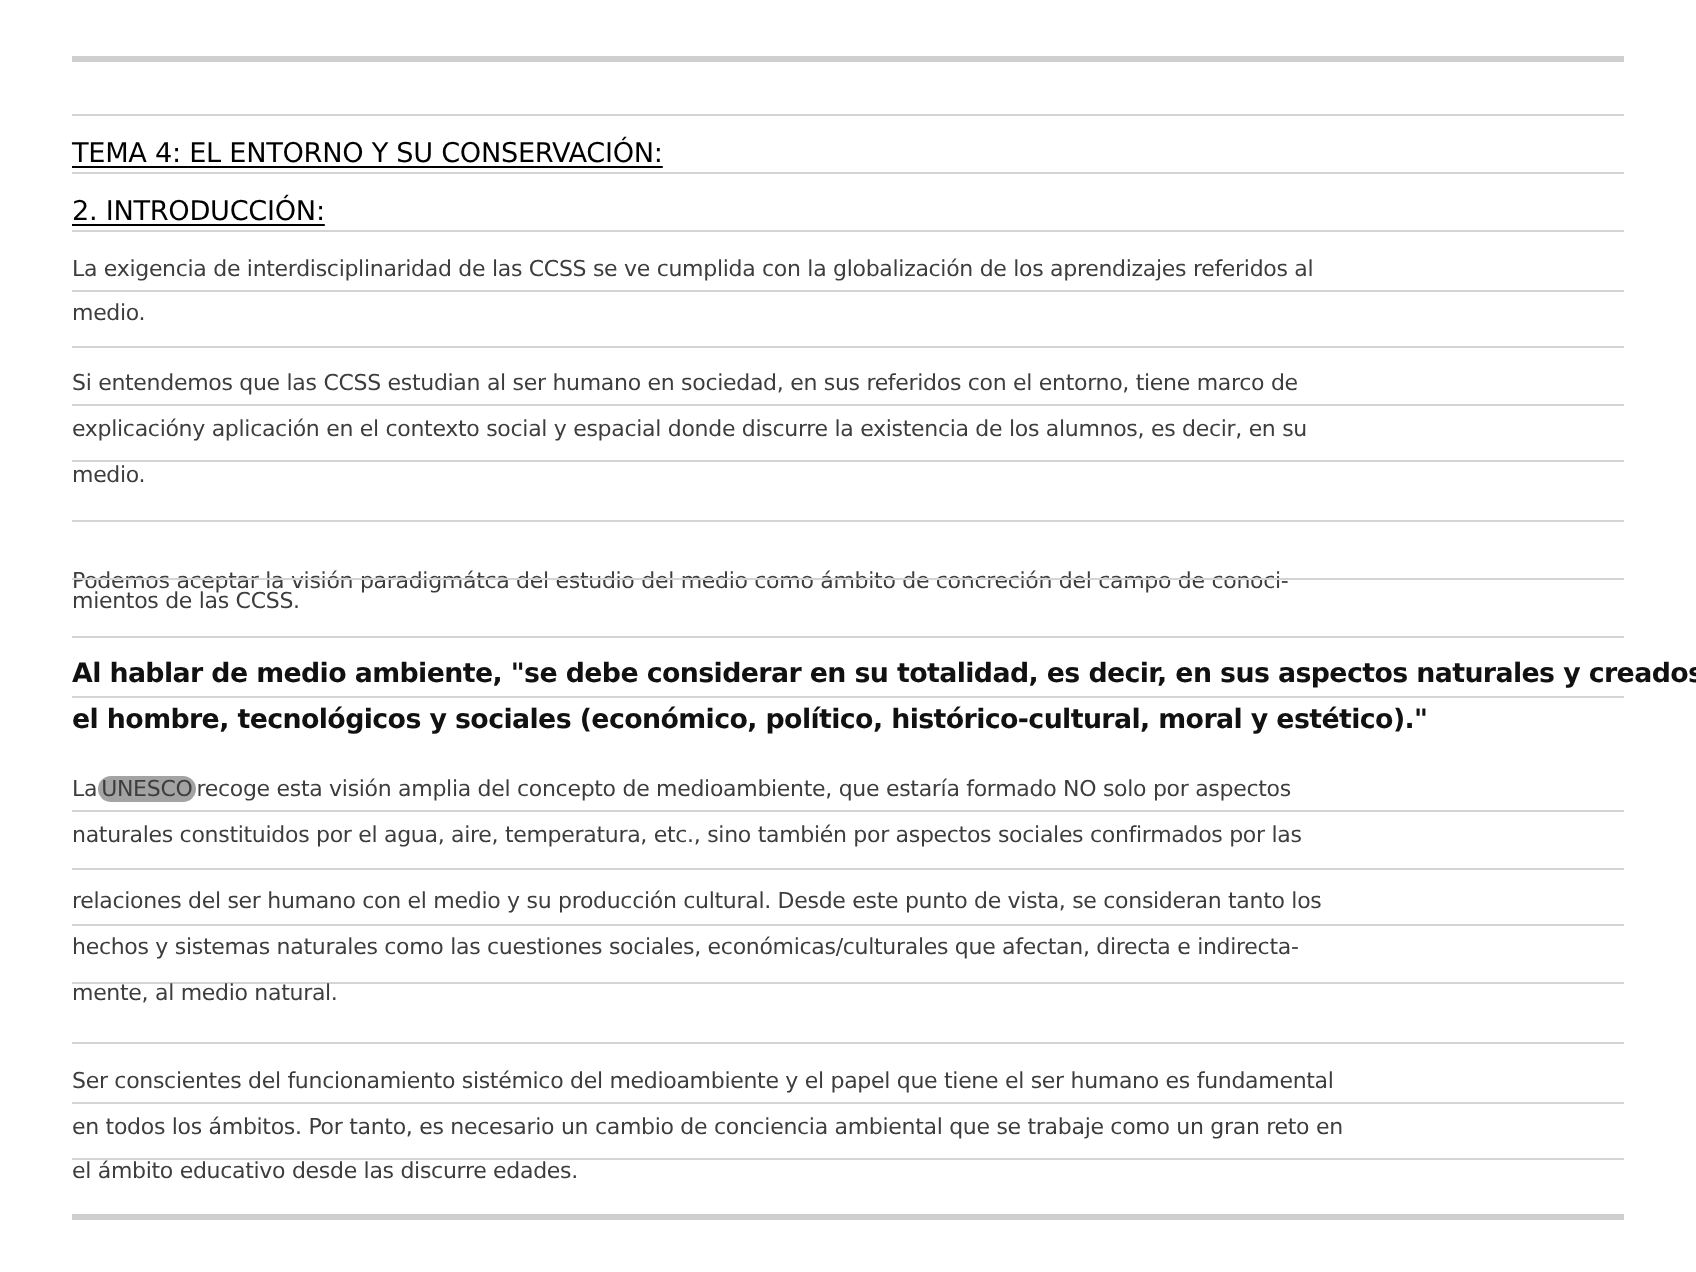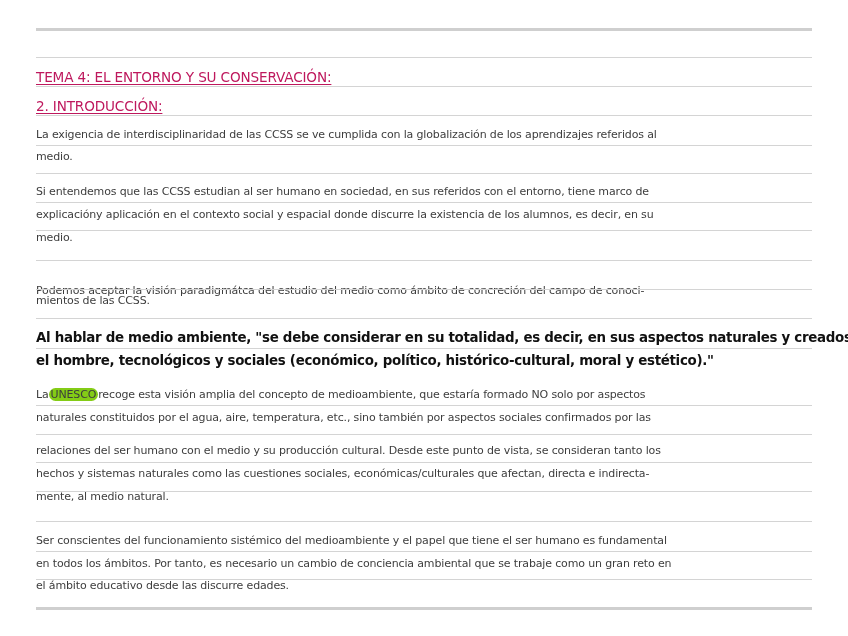--- a/index.html
+++ b/index.html
@@ -1,22 +1,22 @@
 <!DOCTYPE html>
 <html><head>
 <meta charset="utf-8">
 <style>
   html,body{margin:0;padding:0;background:#ffffff;}
   body{width:848px;height:636px;position:relative;overflow:hidden;font-family:"DejaVu Sans",sans-serif;}
   .rule{position:absolute;left:36px;width:776px;height:1px;background:#d4d4d4;}
   .rule.thick{height:3px;background:#cfcfcf;}
   .line{position:absolute;left:36px;white-space:nowrap;font-size:11px;color:#3d3d3d;letter-spacing:-0.15px;}
-  .heading{color:#be185d;text-decoration:underline;text-underline-offset:2px;font-size:13.6px;}
+  .heading{color:#000000;text-decoration:underline;text-underline-offset:2px;font-size:13.6px;}
   .bold{color:#111;font-weight:bold;font-size:13.4px;letter-spacing:-0.3px;}
-  .hl{background:#84cc16;border-radius:8px;padding:0 2px;color:#3d3d3d;}
+  .hl{background:#a3a3a3;border-radius:8px;padding:0 2px;color:#3d3d3d;}
 </style>
 </head>
 <body>
 
 <div>
   <div class="rule thick" style="top:28px"></div>
   <div class="rule" style="top:57px"></div>
 
   <div class="line heading" style="top:69px">TEMA 4: EL ENTORNO Y SU CONSERVACIÓN:</div>
   <div class="rule" style="top:86px"></div>

